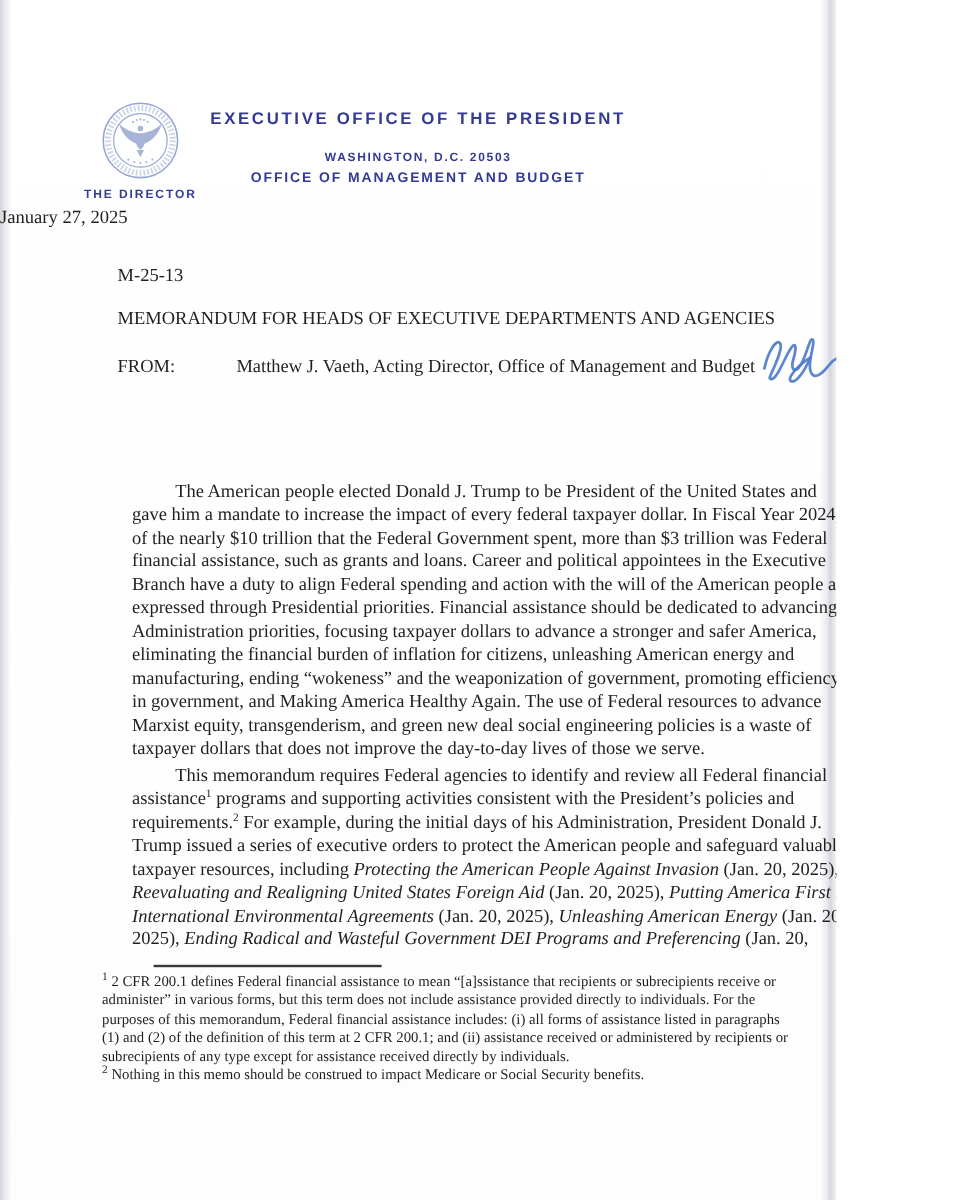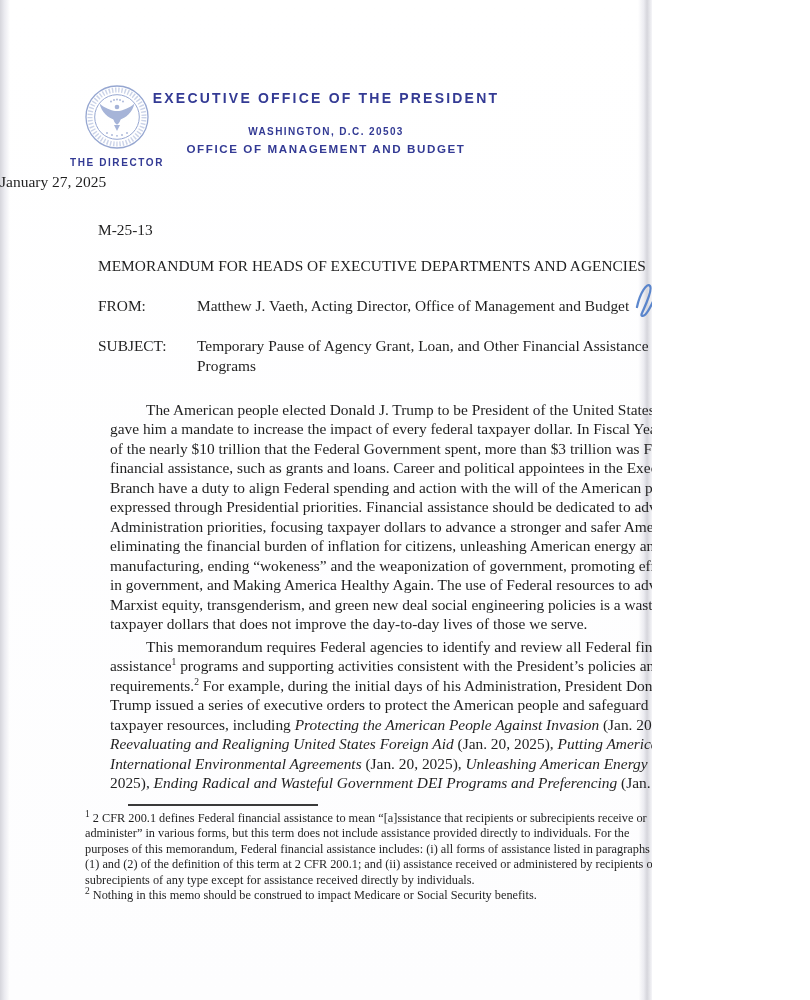--- a/index.html
+++ b/index.html
@@ -1,20 +1,21 @@
 <!DOCTYPE html>
 <html style="--accent: #333a94; --seal: #8d9fcd; --signature: #4a7ac8; --ink: #1f1f1f; --edge: #d6d6dc;"><head>
 <meta charset="utf-8">
 <style>
   html,body{margin:0;padding:0;background:#ffffff;}
   .page{
     position:relative;width:652px;height:1000px;overflow:hidden;
     background:linear-gradient(180deg,#ffffff 0%,#fdfdfe 100%);
     font-family:"Liberation Serif","DejaVu Serif",serif;
     color:var(--ink,#1f1f1f);
+    padding-left:45px;
   }
   .edge-left{position:absolute;left:0;top:0;bottom:0;width:10px;
     background:linear-gradient(90deg,var(--edge,#d6d6dc) 0%,#ebebf0 45%,#ffffff 100%);}
   .edge-right{position:absolute;right:0;top:0;bottom:0;width:14px;
     background:linear-gradient(270deg,#f5f5f8 0%,var(--edge,#d6d6dc) 35%,#ececf1 60%,#ffffff 100%);}
   .lh{position:absolute;left:0;right:0;text-align:center;
     font-family:"Liberation Sans",sans-serif;font-weight:bold;color:var(--accent,#333a94);}
   .lh1{top:90px;font-size:14px;letter-spacing:2.2px;}
   .lh2{top:110px;font-size:11.6px;letter-spacing:1.6px;margin-top:32px;}
   .lh3{top:126px;font-size:10px;letter-spacing:1.4px;}
@@ -89,25 +90,20 @@
   <div class="kv from-row">
     <span class="k">FROM:</span>
     <span class="v">Matthew J. Vaeth, Acting Director, Office of Management and Budget</span>
   </div>
 
   <svg class="signature" viewBox="0 0 92 46" aria-hidden="true">
     <path class="sig-path" d="M3 31 C6 17 13 6 16 10 C19 14 11 30 8 37 C6 41 10 41.5 14 35 C19 27 23 15 27 12 C30 10 29 17 27 24 C25 31 27.5 34.5 31.5 30.5 C35.5 26.5 37.5 18 40.5 10 C42.5 5 44.5 6 43.5 12 C41.5 22 39 32 43 36 C47 40 53 33 57 28 C61 23 66.5 20.5 72.5 20.5 C78.5 20.5 83.5 18.5 88 16.5"></path>
     <path class="sig-path" d="M41 22 C37 33 29 44 25 41.5 C22 39.5 29 30 41 22"></path>
   </svg>
 
-  <div class="kv subject-row">
-    <span class="k">SUBJECT:</span>
-    <span class="v">Temporary Pause of Agency Grant, Loan, and Other Financial Assistance
-Programs</span>
-  </div>
 
   <div class="para para1">The American people elected Donald J. Trump to be President of the United States and
 gave him a mandate to increase the impact of every federal taxpayer dollar. In Fiscal Year 2024,
 of the nearly $10 trillion that the Federal Government spent, more than $3 trillion was Federal
 financial assistance, such as grants and loans. Career and political appointees in the Executive
 Branch have a duty to align Federal spending and action with the will of the American people as
 expressed through Presidential priorities. Financial assistance should be dedicated to advancing
 Administration priorities, focusing taxpayer dollars to advance a stronger and safer America,
 eliminating the financial burden of inflation for citizens, unleashing American energy and
 manufacturing, ending “wokeness” and the weaponization of government, promoting efficiency

